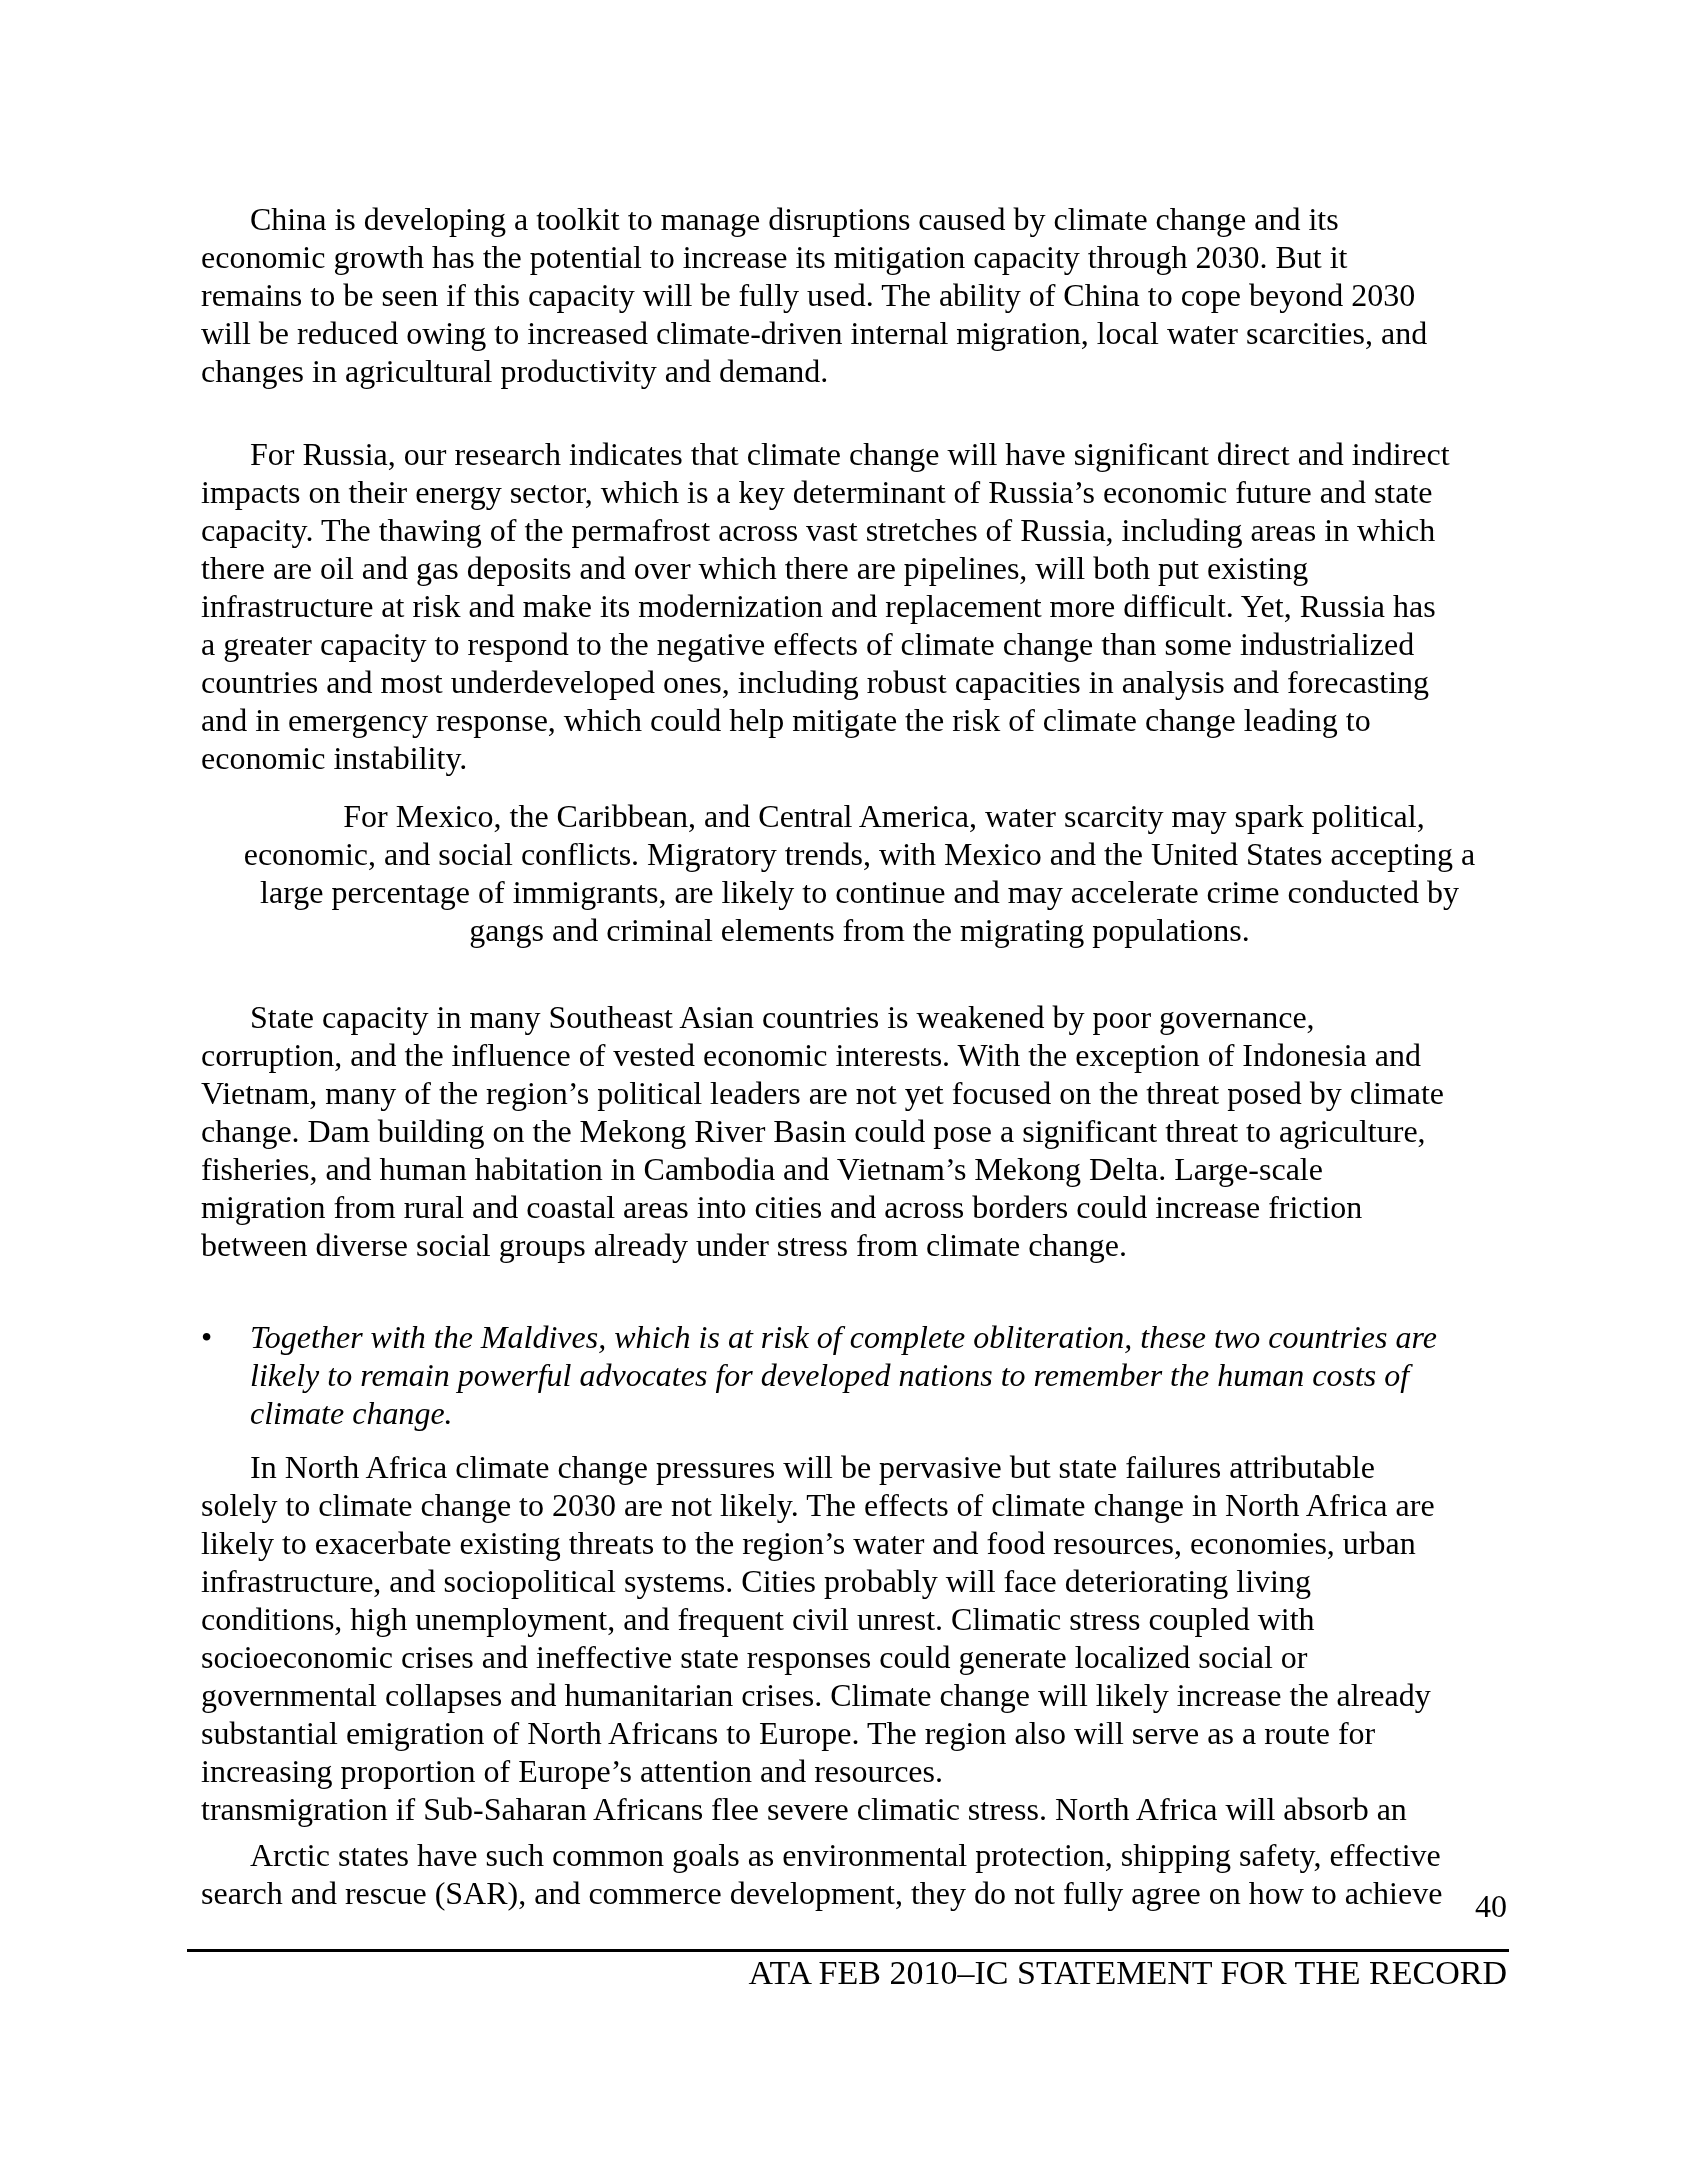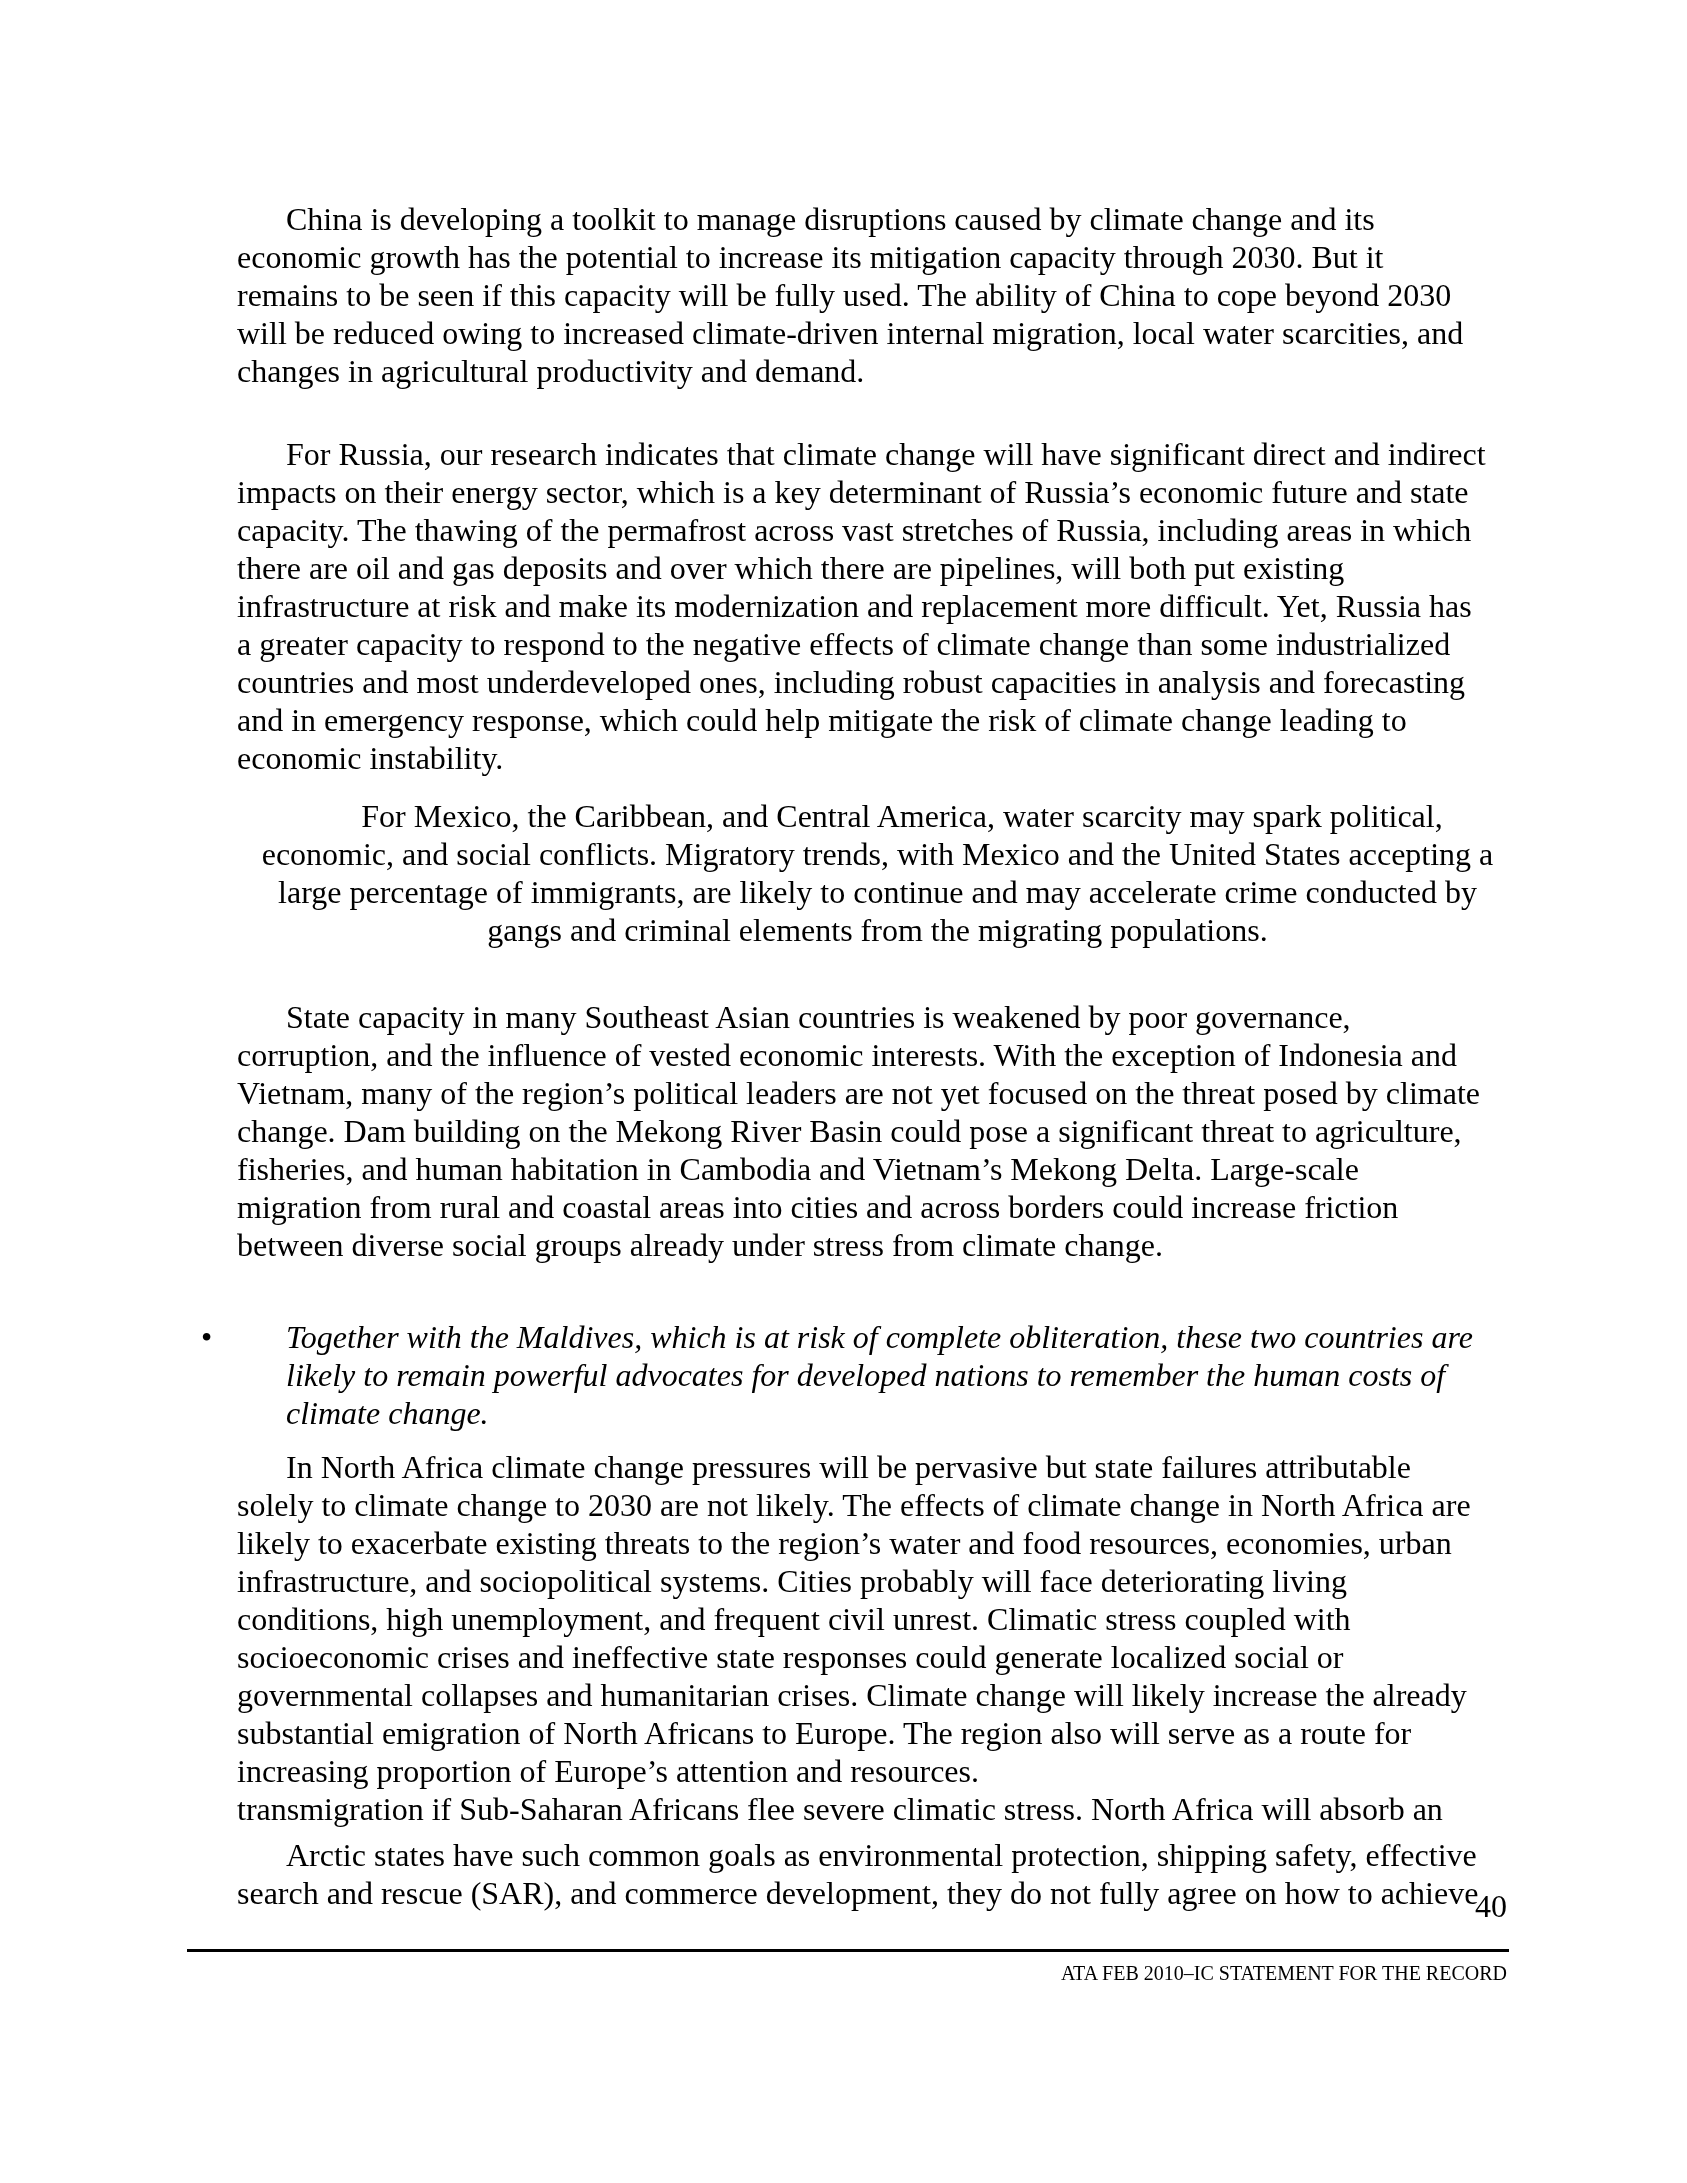--- a/index.html
+++ b/index.html
@@ -1,26 +1,26 @@
 <!DOCTYPE html>
 <html style="font-size:10.6px"><head>
 <meta charset="utf-8">
 <style>
   html, body { margin: 0; padding: 0; background: #ffffff; }
   body { width: 1687px; height: 2183px; position: relative; overflow: hidden;
          font-family: "Liberation Serif", "DejaVu Serif", serif; color: #000; }
   .para { position: absolute; left: 201px; width: 1317px; font-size: 32px; line-height: 38px; }
-  .line { display: block; white-space: nowrap; margin-left: 36px; }
+  .line { display: block; white-space: nowrap; }
   .indent { padding-left: 49px; }
   .bullet-para { position: absolute; left: 201px; width: 1317px; font-size: 32px; line-height: 38px; }
   .bullet-dot { position: absolute; left: 0; top: 0; }
   .bullet-body { position: absolute; left: 49px; top: 0; font-style: italic; }
   .page-num { position: absolute; right: 180px; top: 1888px; font-size: 32px; font-weight: normal; line-height: 37px; }
   .rule { position: absolute; left: 187px; width: 1322px; top: 1949px; height: 2.6px; background: #000; }
-  .footer { position: absolute; right: 180px; top: 1957px; font-size: 20px; line-height: 32px; white-space: nowrap; }
+  .footer { position: absolute; right: 180px; top: 1957px; font-size: 34px; line-height: 32px; white-space: nowrap; }
 </style>
 </head>
 <body>
 
 <div class="para" style="top: 200px;">
   <span class="line indent">China is developing a toolkit to manage disruptions caused by climate change and its</span>
   <span class="line">economic growth has the potential to increase its mitigation capacity through 2030.  But it</span>
   <span class="line">remains to be seen if this capacity will be fully used.  The ability of China to cope beyond 2030</span>
   <span class="line">will be reduced owing to increased climate-driven internal migration, local water scarcities, and</span>
   <span class="line">changes in agricultural productivity and demand.</span>

